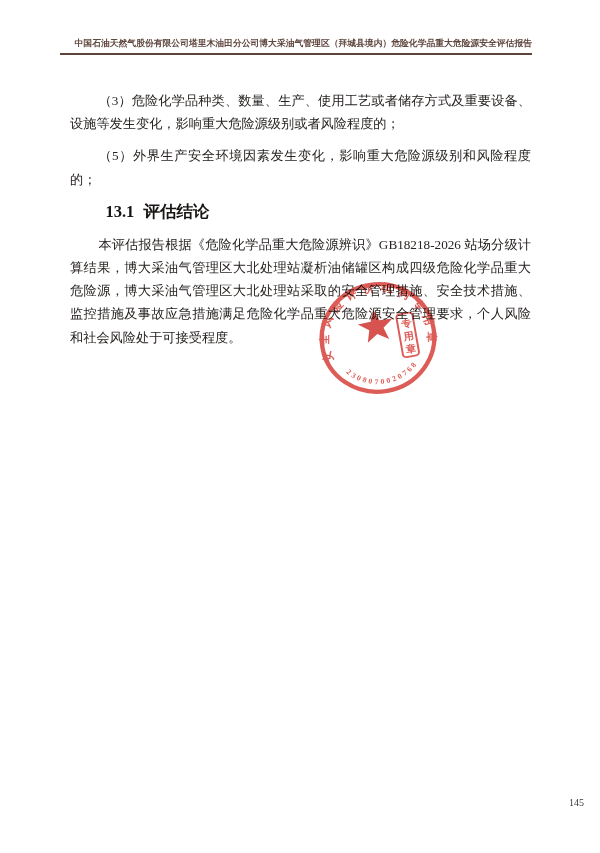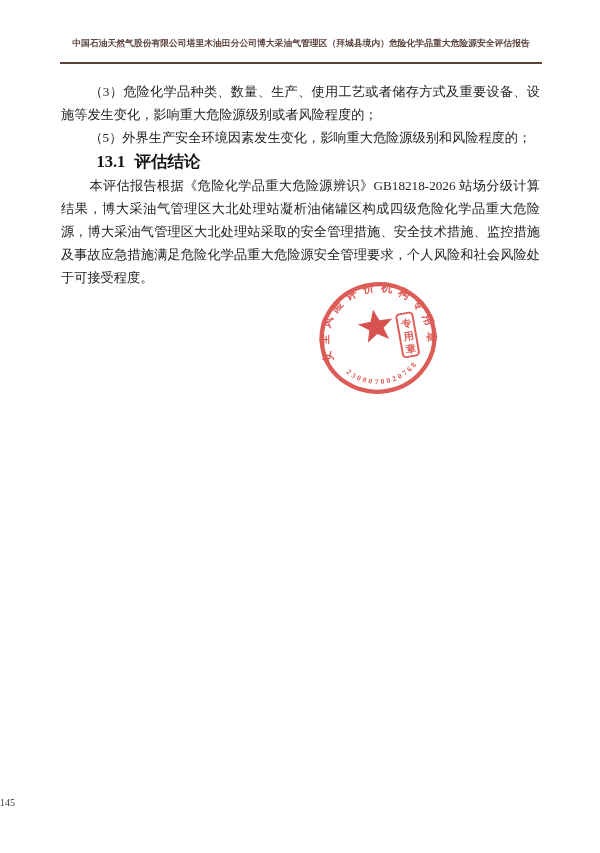--- a/index.html
+++ b/index.html
@@ -5,62 +5,62 @@
   html,body{margin:0;padding:0;background:#ffffff;}
   .page{
     position:relative;
     width:600px;height:853px;
     background:#ffffff;
     overflow:hidden;
     font-family:"Liberation Serif","DejaVu Serif",serif;
   }
   
   .hdr{
-    position:absolute;top:38px;left:60px;right:58px;
-    text-align:center;
+    position:absolute;top:38px;left:60px;right:68px;
+    text-align:right;
     border-bottom:2px solid #5a443c;
-    padding-bottom:12px;
+    padding-bottom:3px;
   }
   .hdr-title{
     font-size:8.8px;
     font-weight:bold;
     color:#5f463e;
     white-space:nowrap;
     letter-spacing:0px;
   }
   
   .content{
     position:absolute;top:80px;left:61px;width:479px;
     font-size:13.2px;line-height:23.2px;
     color:#262220;
     text-align:justify;
   }
-  .content p{margin:0;text-indent:2.15em;font-family:Liberation Serif, serif;}
+  .content p{margin:9px;text-indent:2.15em;font-family:Liberation Serif, serif;}
   .sec-heading{
     margin:7px 0 9px 0;
     font-size:16.5px;line-height:24px;
     font-weight:bold;color:#171412;
     text-indent:0;
     word-spacing:5px;
     text-align:left;
   }
   
   .seal{
     position:absolute;left:314px;top:276px;
     width:128px;height:124px;
     opacity:0.88;
     mix-blend-mode:multiply;
     transform:rotate(-10deg) scaleX(1.05);
     pointer-events:none;
   }
   .seal text{font-family:"Liberation Serif","DejaVu Serif",serif;}
   
   .footer{
-    position:absolute;left:0;right:0;top:797px;
-    text-align:left;
+    position:absolute;left:0;right:16px;top:797px;
+    text-align:right;
     font-size:10px;color:#3a3a3a;
   }
 </style>
 </head>
 <body>
 
 <div class="page">
 
   <div class="hdr">
     <div class="hdr-title">中国石油天然气股份有限公司塔里木油田分公司博大采油气管理区（拜城县境内）危险化学品重大危险源安全评估报告</div>

